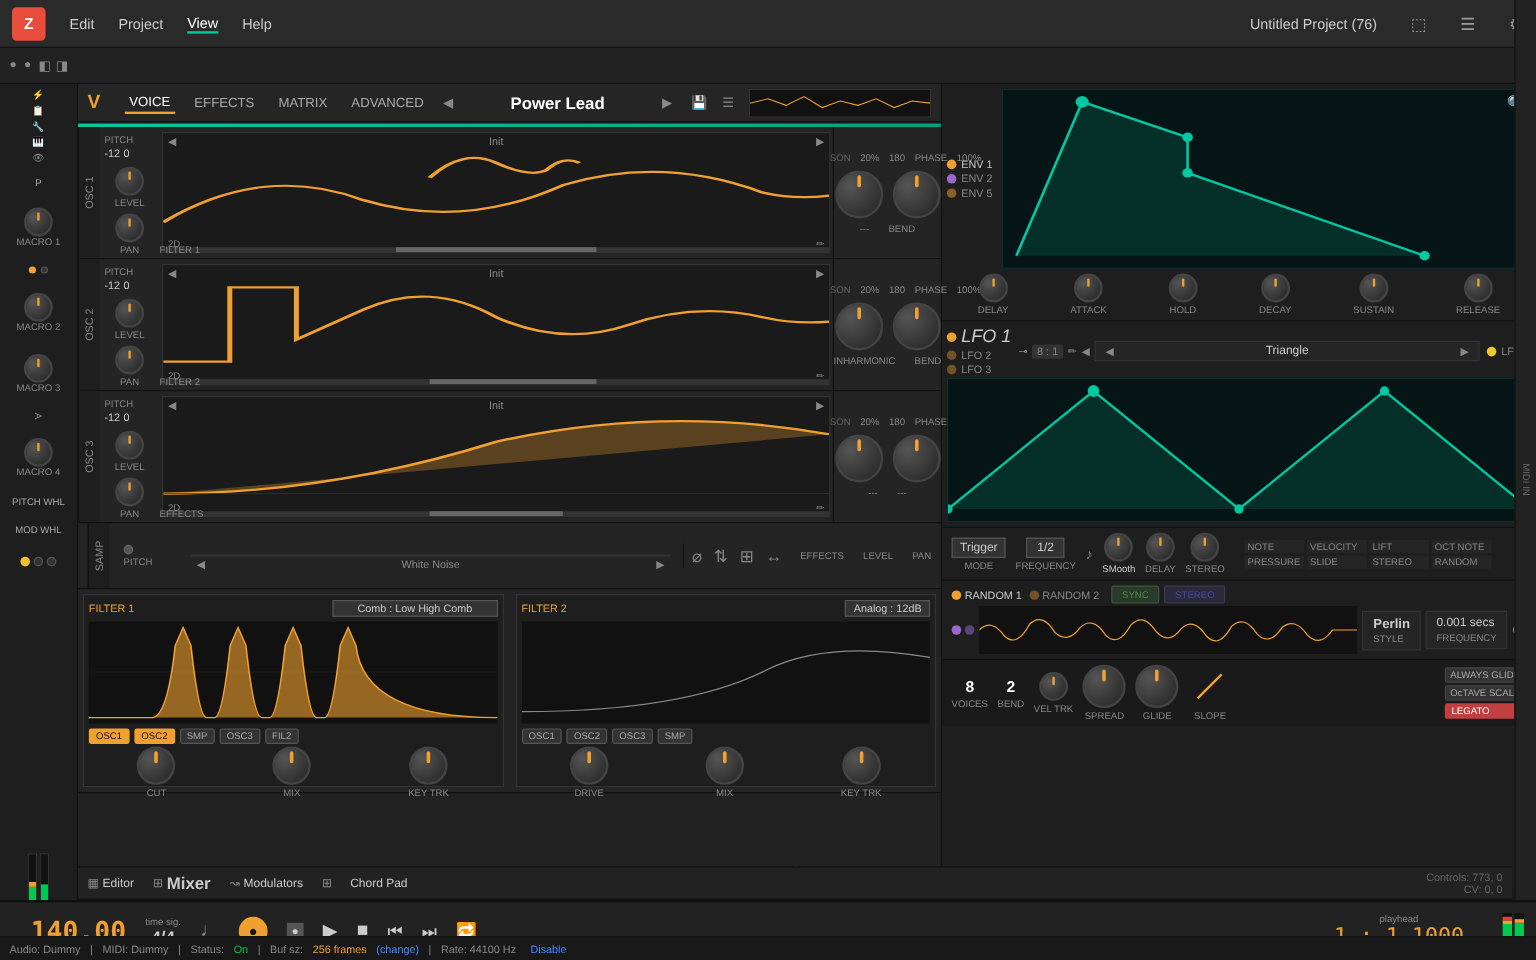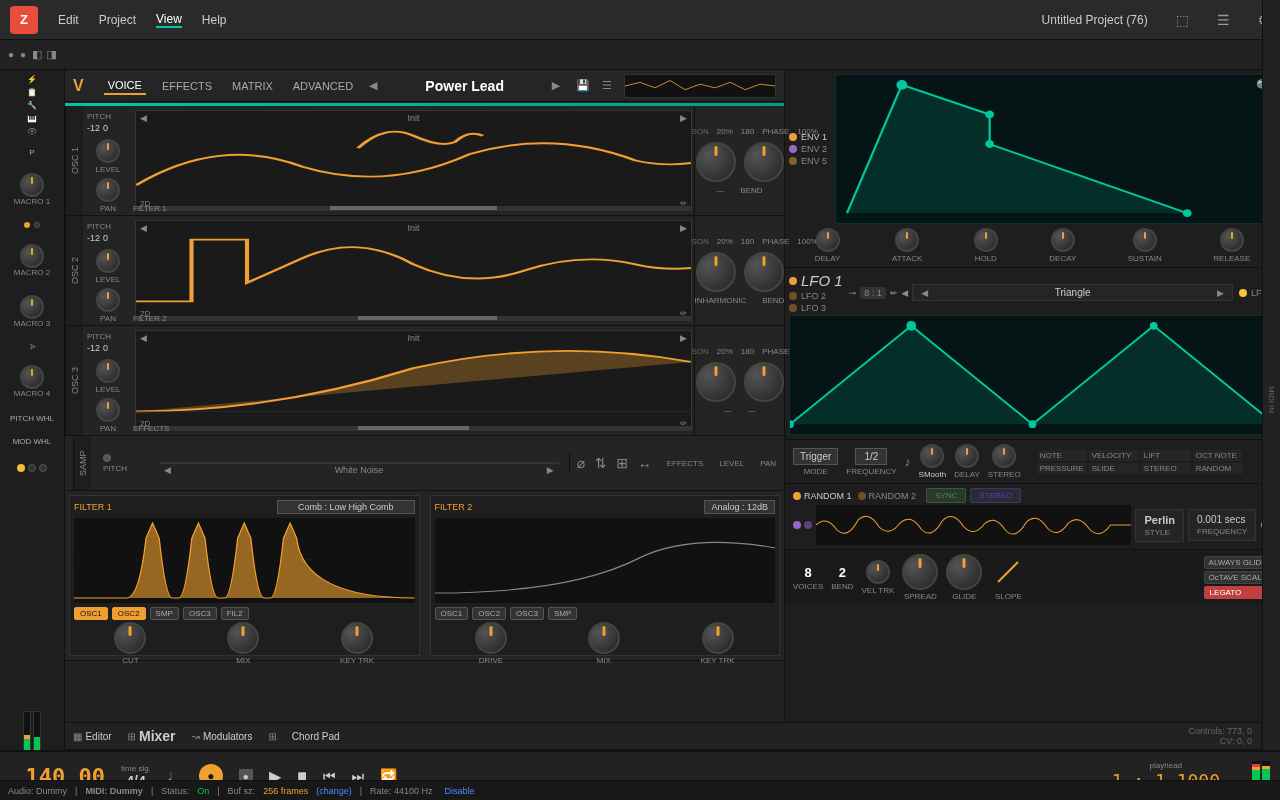--- a/index.html
+++ b/index.html
@@ -1060,21 +1060,21 @@
     <div style="width:8px; height:30px; background:#111; position:relative; overflow:hidden;">
       <div style="position:absolute; bottom:0; width:100%; height:75%; background:#00c850;"></div>
       <div style="position:absolute; bottom:75%; width:100%; height:10%; background:#f0a030;"></div>
     </div>
   </div>
 </div>
 
 <div style="position:absolute; bottom:0; left:0; right:0; height:20px; background:#181818; border-top:1px solid #111; display:flex; align-items:center; padding:0 8px; gap:8px;">
   <span style="font-size:9px; color:#888;">Audio: Dummy</span>
   <span style="font-size:9px; color:#888;">|</span>
-  <span style="font-size:9px; color:#888;font-weight:bold;">MIDI: Dummy</span>
+  <span style="font-size:9px; color:#888;">MIDI: Dummy</span>
   <span style="font-size:9px; color:#888;">|</span>
   <span style="font-size:9px; color:#888;">Status: </span>
   <span style="font-size:9px; color:#00c850;">On</span>
   <span style="font-size:9px; color:#888;">|</span>
   <span style="font-size:9px; color:#888;">Buf sz: </span>
   <span style="font-size:9px; color:#f0a030;">256 frames</span>
   <span style="font-size:9px; color:#4a8aff; cursor:pointer;">(change)</span>
   <span style="font-size:9px; color:#888;">|</span>
   <span style="font-size:9px; color:#888;">Rate: 44100 Hz</span>
   <span style="font-size:9px; color:#4a8aff; cursor:pointer; margin-left:4px;">Disable</span>

